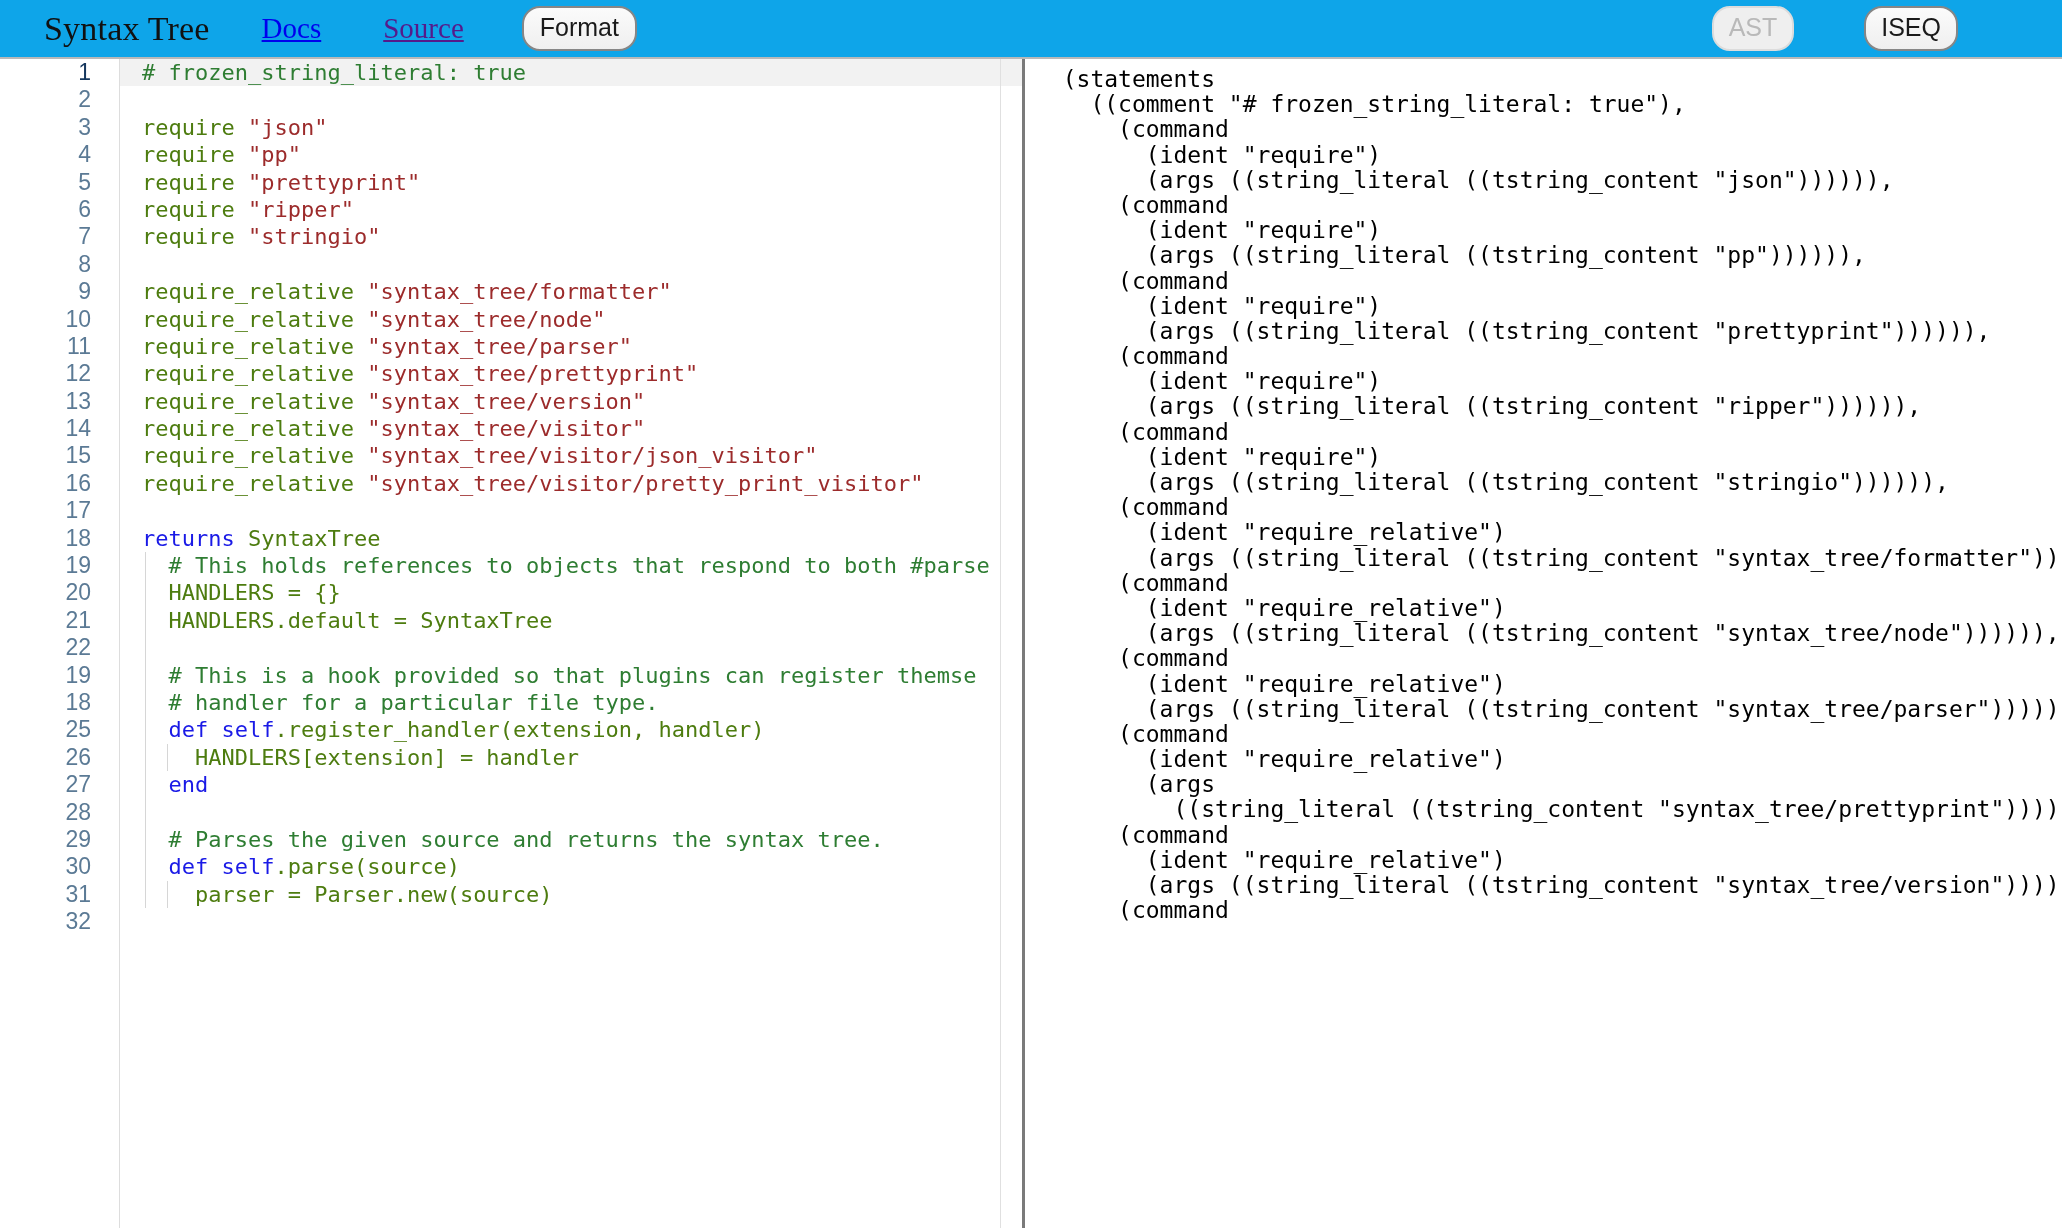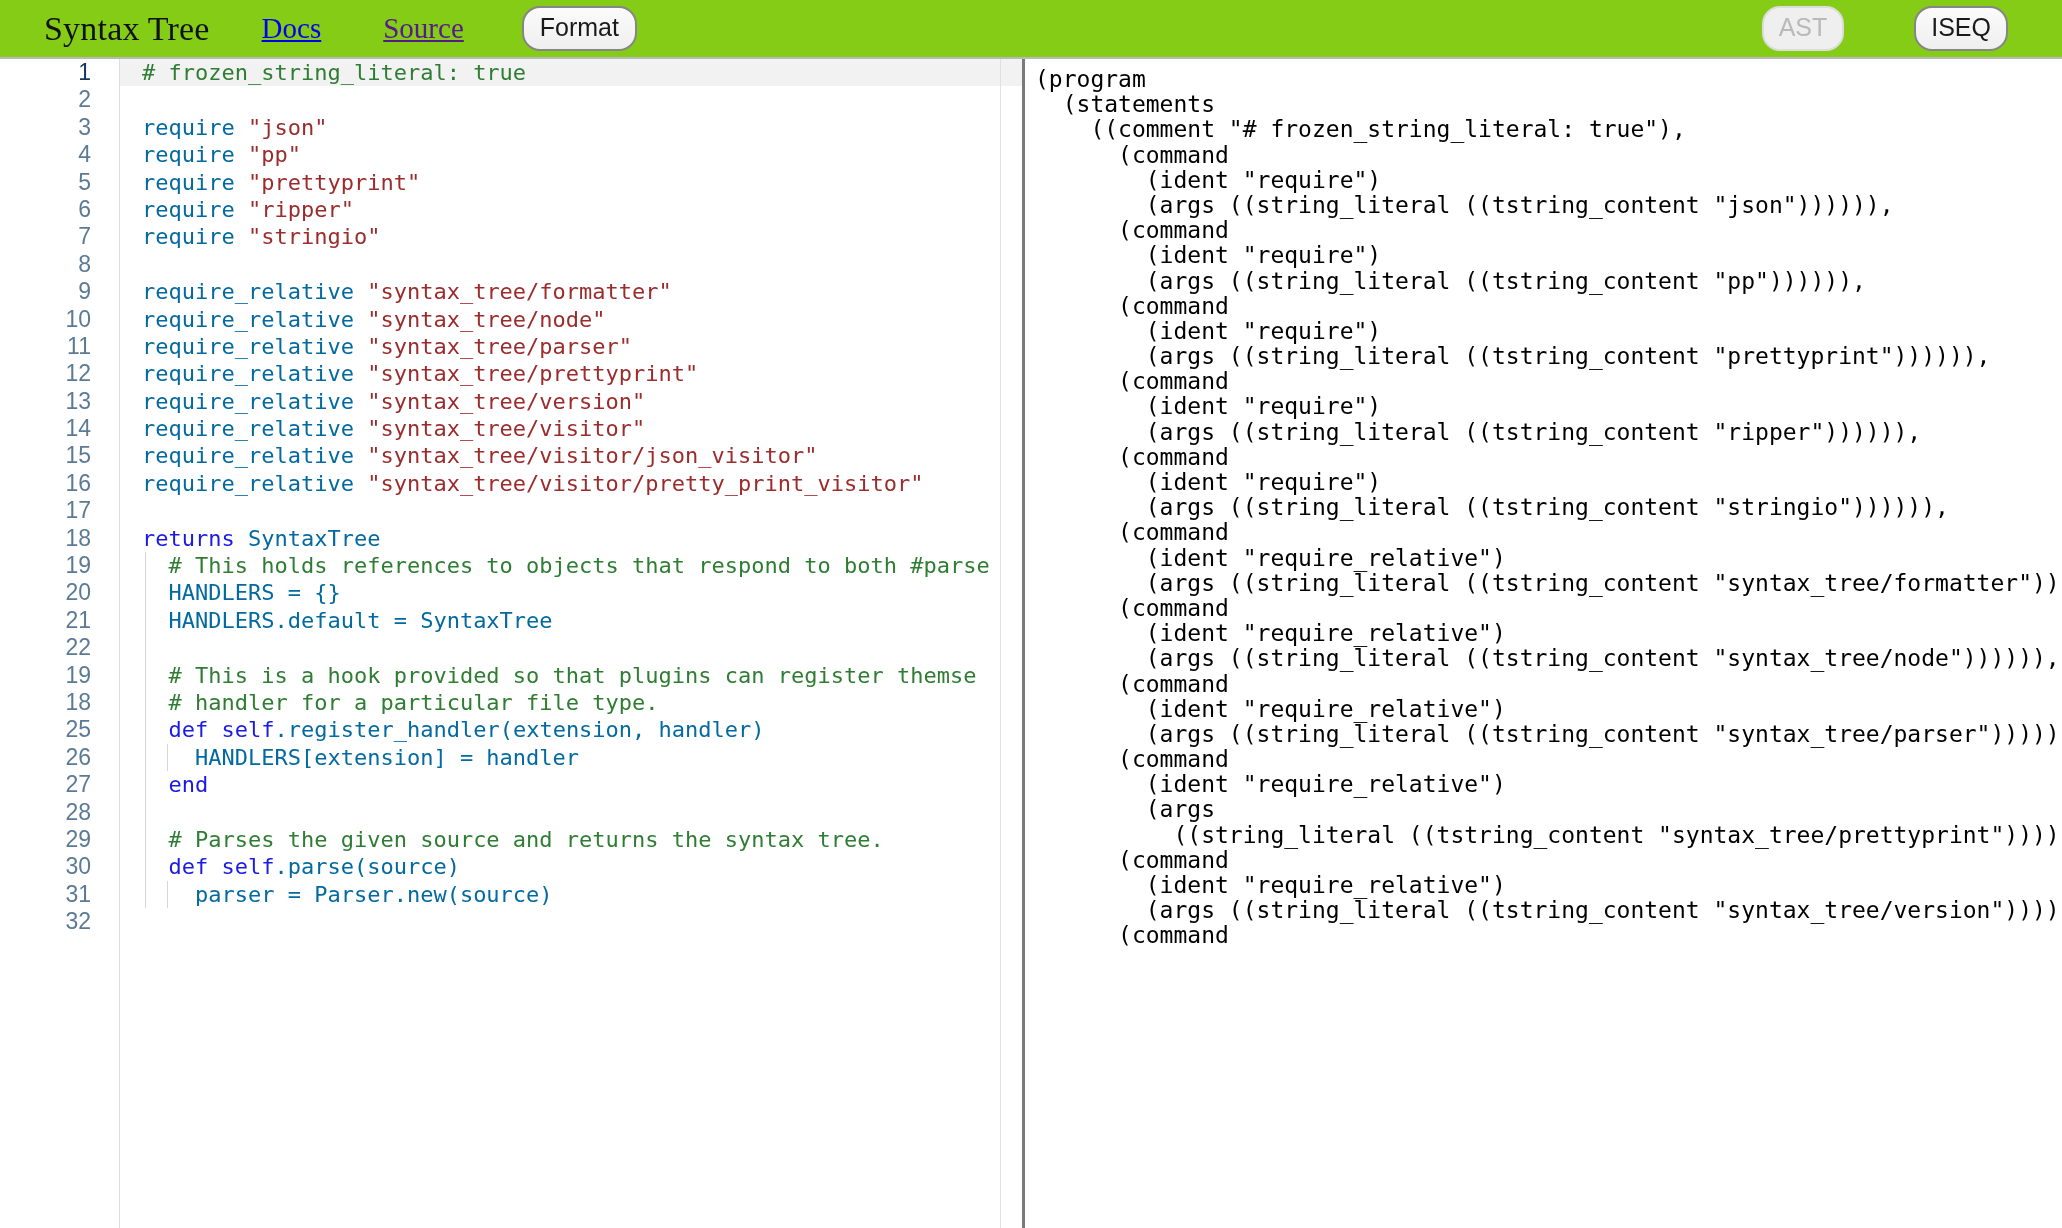--- a/index.html
+++ b/index.html
@@ -16,26 +16,26 @@
     height: 1228px;
     display: flex;
     flex-direction: column;
     background: #fafafa;
   }
 
   
   .header {
     height: 57px;
     flex: 0 0 57px;
-    background: #84cc16;
+    background: #0ea5e9;
     display: flex;
     align-items: center;
     position: relative;
     padding-left: 44px;
-    padding-right: 54px;
+    padding-right: 104px;
   }
   .brand {
     font-family: "Liberation Serif", "DejaVu Serif", serif;
     font-size: 34px;
     color: #111111;
     letter-spacing: 0.2px;
     white-space: nowrap;
   }
   .nav-link {
     font-family: "Liberation Serif", "DejaVu Serif", serif;
@@ -152,21 +152,21 @@
     left: 1000px;
     width: 1px;
     background: #e0e0e0;
     z-index: 3;
   }
 
   
   .t-com { color: #2e7d32; }
   .t-str { color: #9c2b2b; }
   .t-kw  { color: #1a1ae6; }
-  .t-txt { color: #0369a1; }
+  .t-txt { color: #4d7c0f; }
 
   
   .output {
     flex: 1 1 auto;
     background: #ffffff;
     overflow: hidden;
     position: relative;
     padding: 8px 0 0 10px;
   }
   .output .oline {
@@ -260,21 +260,20 @@
           <div class="line ind1"><span class="txt"><span class="t-txt">  </span><span class="t-kw">end</span></span></div>
           <div class="line ind1"><span class="txt"> </span></div>
           <div class="line ind1"><span class="txt"><span class="t-com">  # Parses the given source and returns the syntax tree.</span></span></div>
           <div class="line ind1"><span class="txt"><span class="t-txt">  </span><span class="t-kw">def</span><span class="t-txt"> </span><span class="t-kw">self</span><span class="t-txt">.parse(source)</span></span></div>
           <div class="line ind2"><span class="txt"><span class="t-txt">    parser = Parser.new(source)</span></span></div>
         </div>
       <div class="ruler"></div>
     </div>
 
     <div class="output" id="output">
-        <div class="oline">(program</div>
         <div class="oline">  (statements</div>
         <div class="oline">    ((comment "# frozen_string_literal: true"),</div>
         <div class="oline">      (command</div>
         <div class="oline">        (ident "require")</div>
         <div class="oline">        (args ((string_literal ((tstring_content "json")))))),</div>
         <div class="oline">      (command</div>
         <div class="oline">        (ident "require")</div>
         <div class="oline">        (args ((string_literal ((tstring_content "pp")))))),</div>
         <div class="oline">      (command</div>
         <div class="oline">        (ident "require")</div>

